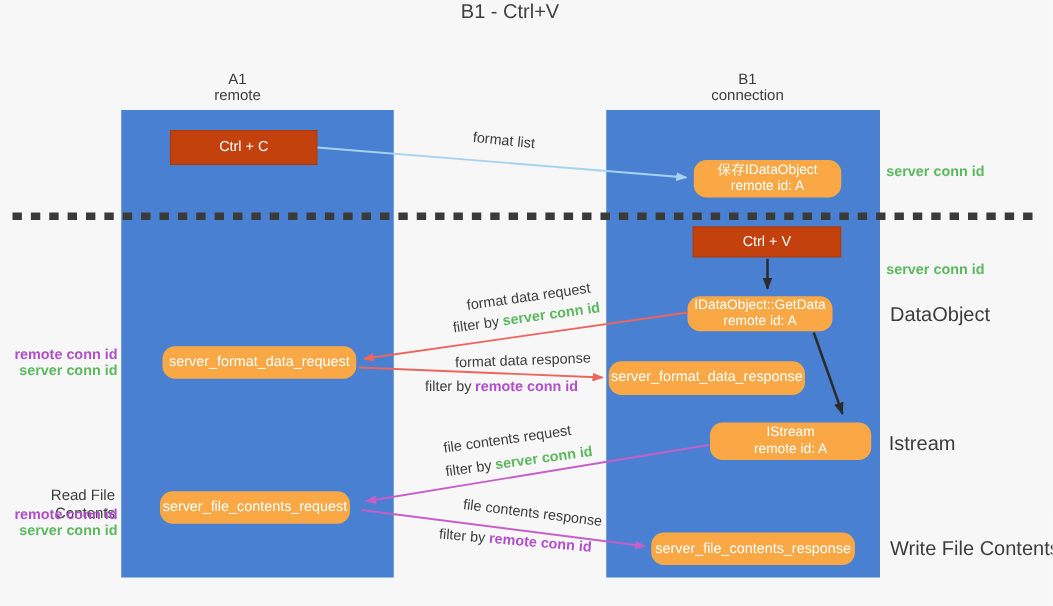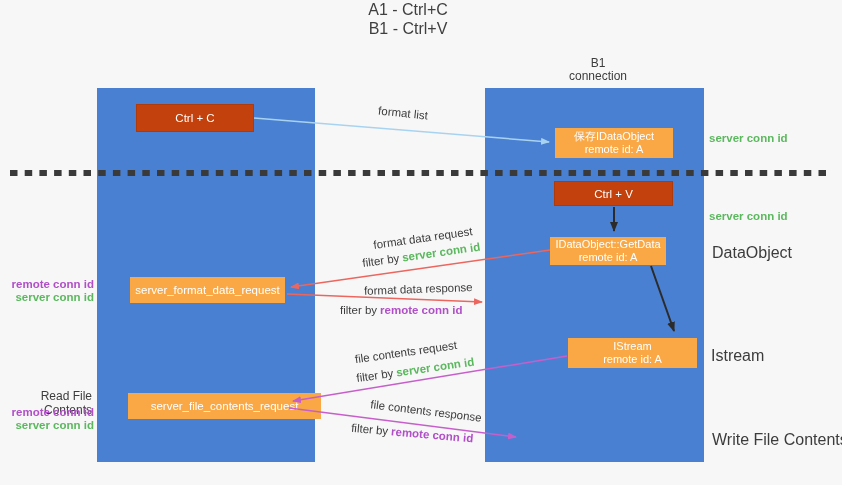--- a/index.html
+++ b/index.html
@@ -15,77 +15,86 @@
   
   .lane-header{font-size:12px;line-height:13px;text-align:center;color:#3c3c3c;}
   
   .lane{background:#4a80d2;}
   .lane-left{left:97px;top:88px;width:218px;height:374px;}
   .lane-right{left:485px;top:88px;width:219px;height:374px;}
   
   .node{display:flex;flex-direction:column;align-items:center;justify-content:center;
         color:#fff;text-align:center;box-sizing:border-box;}
   .node-green{background:#c2410c;border:1px solid rgba(0,0,0,0.10);font-size:11.5px;}
-  .node-orange{background:#f9a845;font-size:11px;line-height:13px;}
+  .node-orange{background:#f9a845;font-size:11px;line-height:13px;border-radius:10px;}
   .node-single{font-size:11.5px;}
   
   .flow{font-size:11.5px;line-height:13px;text-align:center;white-space:nowrap;color:#3c3c3c;}
   .kw-green{color:#5cb85f;font-weight:bold;margin-left:3px;}
   .kw-purple{color:#b14fc8;font-weight:bold;margin-left:3px;}
   
   .side{font-size:16px;white-space:nowrap;color:#3c3c3c;}
   .side-green{color:#5cb85f;font-weight:bold;font-size:11.5px;}
   .conn-pair{width:94px;text-align:right;font-size:11.5px;line-height:13px;font-weight:bold;white-space:nowrap;}
   .conn-pair .purple{color:#b14fc8;}
   .conn-pair .green{color:#5cb85f;}
   .read-file{width:92px;text-align:right;font-size:12px;}
   svg.overlay{position:absolute;left:0;top:0;pointer-events:none;}
 </style>
 </head>
 <body>
 
 <div id="canvas">
 
   <div class="abs title">
-    <div>A1 - Ctrl+C</div>
     <div>B1 - Ctrl+V</div>
   </div>
 
+  <div class="abs lane-header" style="left:110px;top:57px;width:160px;">
+    <div>A1</div>
+    <div>remote</div>
+  </div>
   <div class="abs lane-header" style="left:518px;top:57px;width:160px;">
     <div>B1</div>
     <div>connection</div>
   </div>
 
   <div class="abs lane lane-left"></div>
   <div class="abs lane lane-right"></div>
 
   <div class="abs node node-green" style="left:136px;top:104px;width:118px;height:28px;">
     <span>Ctrl + C</span>
   </div>
   <div class="abs node node-orange node-single" style="left:130px;top:277px;width:155px;height:26px;">
     <span>server_format_data_request</span>
   </div>
-  <div class="abs node node-orange node-single" style="left:128px;top:393px;width:193px;height:26px;">
+  <div class="abs node node-orange node-single" style="left:128px;top:393px;width:152px;height:26px;">
     <span>server_file_contents_request</span>
   </div>
 
   <div class="abs node node-orange" style="left:555px;top:128px;width:118px;height:30px;">
     <div>保存IDataObject</div>
     <div>remote id: A</div>
   </div>
   <div class="abs node node-green" style="left:554px;top:181px;width:119px;height:25px;">
     <span>Ctrl + V</span>
   </div>
   <div class="abs node node-orange" style="left:550px;top:237px;width:116px;height:28px;">
     <div>IDataObject::GetData</div>
     <div>remote id: A</div>
   </div>
+  <div class="abs node node-orange node-single" style="left:487px;top:289px;width:157px;height:27px;">
+    <span>server_format_data_response</span>
+  </div>
   <div class="abs node node-orange" style="left:568px;top:338px;width:129px;height:30px;">
     <div>IStream</div>
     <div>remote id: A</div>
+  </div>
+  <div class="abs node node-orange node-single" style="left:521px;top:426px;width:163px;height:26px;">
+    <span>server_file_contents_response</span>
   </div>
 
   <svg class="overlay" width="842" height="485" viewBox="0 0 842 485">
     <defs>
       <marker id="m-blue" markerUnits="userSpaceOnUse" markerWidth="9" markerHeight="7" refX="8" refY="3.5" orient="auto">
         <path d="M0,0 L9,3.5 L0,7 Z" fill="#a8d3f0"></path>
       </marker>
       <marker id="m-black" markerUnits="userSpaceOnUse" markerWidth="10" markerHeight="8" refX="9" refY="4" orient="auto">
         <path d="M0,0 L10,4 L0,8 Z" fill="#2b2b2b"></path>
       </marker>

